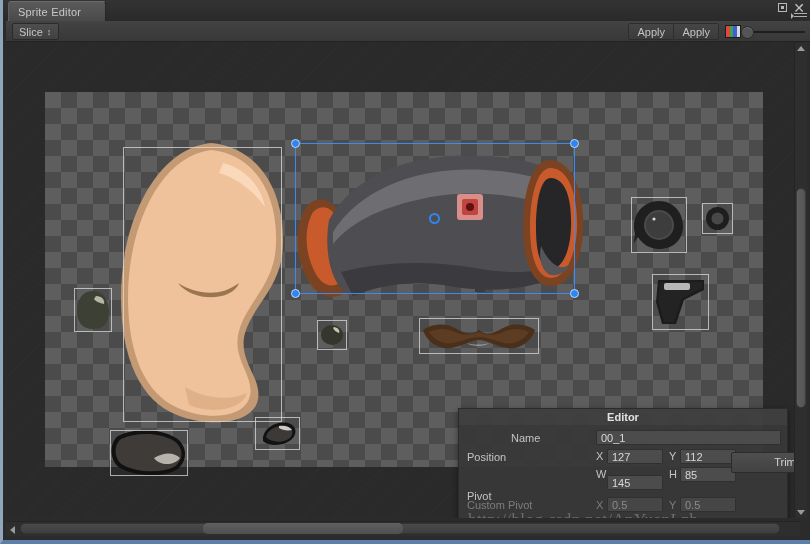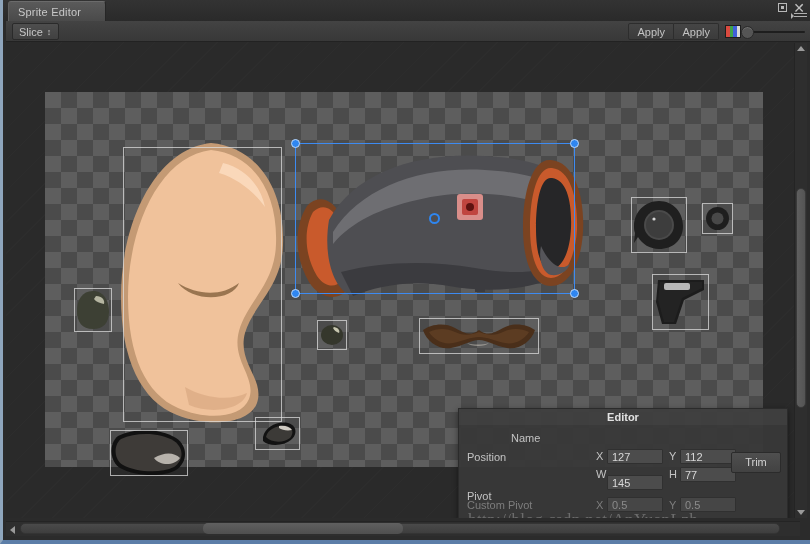--- a/index.html
+++ b/index.html
@@ -103,21 +103,21 @@
   .lbl{position:absolute;color:#c3c3c3;line-height:16px;}
   .lbl.dim{color:#7d7d7d;}
   .field{position:absolute;height:15px;line-height:15px;box-sizing:border-box;
          background:#4c4c4c;border:1px solid #303030;color:#d8d8d8;
          padding:0 4px;border-radius:1px;font-size:11px;}
   .field.dim{color:#8b8b8b;background:#464646;}
   .axis{position:absolute;color:#c3c3c3;line-height:15px;}
   .axis.dim{color:#7d7d7d;}
   .trim{position:absolute;left:272px;top:43px;width:48px;height:19px;
         background:linear-gradient(#4f4f4f,#424242);border:1px solid #2b2b2b;
-        border-radius:2px;color:#d2d2d2;text-align:center;line-height:19px;}
+        border-radius:2px;color:#d2d2d2;text-align:center;line-height:19px;padding-left:29px;}
   .dropdown{position:absolute;left:137px;top:67px;width:185px;height:16px;
             background:linear-gradient(#4e4e4e,#434343);border:1px solid #2d2d2d;
             border-radius:2px;color:#d2d2d2;line-height:16px;
             padding-left:6px;box-sizing:border-box;}
   .dropdown .arrows{position:absolute;right:5px;top:0;font-size:9px;color:#c6c6c6;}
 
   
   .vscroll{position:absolute;right:3px;top:43px;width:12px;height:475px;
            background:#2e2e2e;border-left:1px solid #242424;}
   .vscroll .arrow{position:absolute;left:2px;width:0;height:0;
@@ -318,31 +318,32 @@
           </svg>
         </div>
         <div class="slicebox" style="left:210px;top:325px;width:45px;height:33px;"></div>
 
       </div>
 
       <div class="inspector">
         <div class="insp-title">Editor</div>
 
         <div class="lbl" style="left:8px;top:21px;margin-left:44px;">Name</div>
+        <div class="field" style="left:137px;top:21px;width:185px;">00_1</div>
 
         <div class="lbl" style="left:8px;top:40px;">Position</div>
         <div class="axis" style="left:137px;top:40px;">X</div>
         <div class="field" style="left:148px;top:40px;width:56px;">127</div>
         <div class="axis" style="left:210px;top:40px;">Y</div>
         <div class="field" style="left:221px;top:40px;width:56px;">112</div>
 
         <div class="axis" style="left:137px;top:58px;">W</div>
         <div class="field" style="left:148px;top:58px;width:56px;margin-top:8px;">145</div>
         <div class="axis" style="left:210px;top:58px;">H</div>
-        <div class="field" style="left:221px;top:58px;width:56px;">77</div>
+        <div class="field" style="left:221px;top:58px;width:56px;">85</div>
 
         <div class="trim">Trim</div>
 
         <div class="lbl" style="left:8px;top:79px;">Pivot</div>
 
         <div class="lbl dim" style="left:8px;top:88px;">Custom Pivot</div>
         <div class="axis dim" style="left:137px;top:89px;">X</div>
         <div class="field dim" style="left:148px;top:88px;width:56px;">0.5</div>
         <div class="axis dim" style="left:210px;top:89px;">Y</div>
         <div class="field dim" style="left:221px;top:88px;width:56px;">0.5</div>

